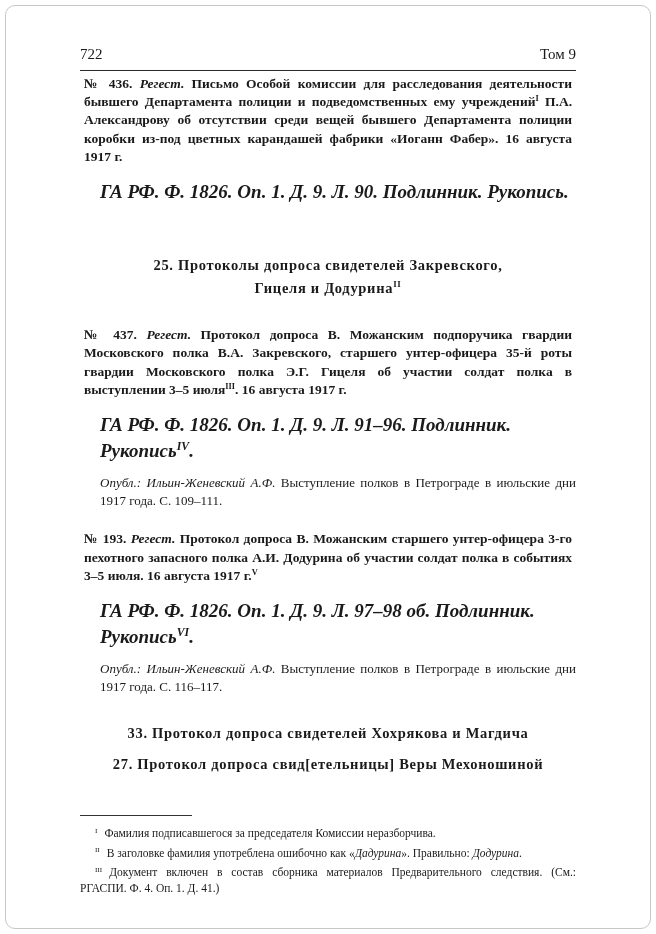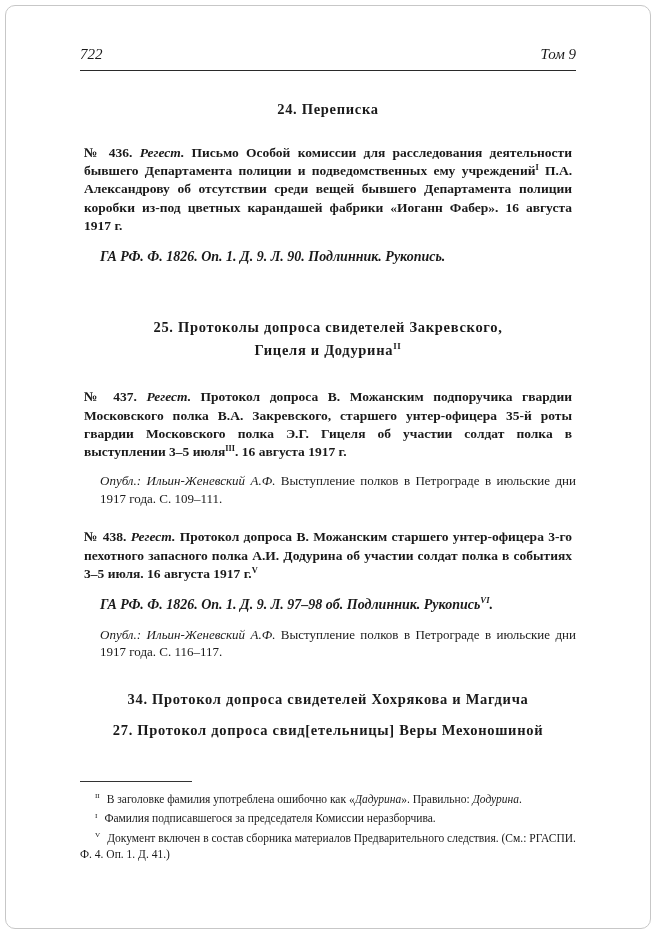--- a/index.html
+++ b/index.html
@@ -18,21 +18,20 @@
     border-radius: 10px;
     overflow: hidden;
     background: #ffffff;
   }
   .content { margin: 0 74px; }
 
   .running-head {
     padding-top: 40px;
     display: flex;
     justify-content: space-between;
-    font-style: italic;
     font-size: 15px;
   }
   .head-rule { border-top: 1.3px solid #2a2a2a; margin-top: 7px; }
 
   .sec-title {
     text-align: center;
     font-weight: 700;
     font-size: 14.5px;
     letter-spacing: 0.7px;
     margin: 0;
@@ -43,21 +42,21 @@
   .sec-title.last { margin: 14px 0 0; }
 
   .entry {
     font-size: 13.5px;
     line-height: 1.35;
     font-weight: 700;
     text-align: justify;
     margin: 4px;
   }
   .ref {
-    font-size: 14px;
+    font-size: 19px;
     line-height: 1.35;
     font-weight: 700;
     font-style: italic;
     margin: 13px 0 0 20px;
   }
   .publ {
     font-size: 13px;
     line-height: 1.35;
     text-align: justify;
     margin: 11px 0 21px 20px;
@@ -91,61 +90,61 @@
 
 <div class="page">
   <div class="content">
 
     <header class="running-head">
       <span>722</span>
       <span>Том 9</span>
     </header>
     <div class="head-rule"></div>
 
-    <h2 class="sec-title first">24. Переписка</h2>
 
     <p class="entry"><span>№ 436.</span>
       <span class="bi">Регест.</span>
       <span>Письмо Особой комиссии для расследования деятельности бывшего Департамента полиции и подведомственных ему учреждений</span><sup>I</sup>
       <span>П.А. Александрову об отсутствии среди вещей бывшего Департамента полиции коробки из-под цветных карандашей фабрики «Иоганн Фабер». 16 августа 1917 г.</span></p>
 
     <p class="ref">ГА РФ. Ф. 1826. Оп. 1. Д. 9. Л. 90. Подлинник. Рукопись.</p>
 
     <h2 class="sec-title two-line"><span>25. Протоколы допроса свидетелей Закревского,</span><br>
       <span>Гицеля и Додурина</span><sup>II</sup></h2>
 
     <p class="entry"><span>№ 437.</span>
       <span class="bi">Регест.</span>
       <span>Протокол допроса В. Можанским подпоручика гвардии Московского полка В.А. Закревского, старшего унтер-офицера 35-й роты гвардии Московского полка Э.Г. Гицеля об участии солдат полка в выступлении 3–5 июля</span><sup>III</sup><span>. 16 августа 1917 г.</span></p>
 
+    <p class="ref"><span>ГА РФ. Ф. 1826. Оп. 1. Д. 9. Л. 91–96. Подлинник. Рукопись</span><sup>IV</sup><span>.</span></p>
 
     <p class="publ"><span class="i">Опубл.:</span>
       <span class="i">Ильин-Женевский А.Ф.</span>
       <span>Выступление полков в Петрограде в июльские дни 1917 года. С. 109–111.</span></p>
 
-    <p class="entry"><span>№ 438.</span>
+    <p class="entry"><span>№ 193.</span>
       <span class="bi">Регест.</span>
       <span>Протокол допроса В. Можанским старшего унтер-офицера 3-го пехотного запасного полка А.И. Додурина об участии солдат полка в событиях 3–5 июля. 16 августа 1917 г.</span><sup>V</sup></p>
 
     <p class="ref"><span>ГА РФ. Ф. 1826. Оп. 1. Д. 9. Л. 97–98 об. Подлинник. Рукопись</span><sup>VI</sup><span>.</span></p>
 
     <p class="publ"><span class="i">Опубл.:</span>
       <span class="i">Ильин-Женевский А.Ф.</span>
       <span>Выступление полков в Петрограде в июльские дни 1917 года. С. 116–117.</span></p>
 
-    <h2 class="sec-title late">34. Протокол допроса свидетелей Хохрякова и Магдича</h2>
+    <h2 class="sec-title late">33. Протокол допроса свидетелей Хохрякова и Магдича</h2>
     <h2 class="sec-title last">27. Протокол допроса свид[етельницы] Веры Мехоношиной</h2>
 
     <div class="footnotes">
       <div class="fn-rule"></div>
 
+      <p class="fn"><sup>I</sup><span>Фамилия подписавшегося за председателя Комиссии неразборчива.</span></p>
+
       <p class="fn"><sup>II</sup><span>В заголовке фамилия употреблена ошибочно как «</span><span class="i">Дадурина</span><span>». Правильно: </span><span class="i">Додурина</span><span>.</span></p>
 
-      <p class="fn"><sup>I</sup><span>Фамилия подписавшегося за председателя Комиссии неразборчива.</span></p>
+      <p class="fn"><sup>III</sup><span>Документ включен в состав сборника материалов Предварительного следствия. (См.: РГАСПИ. Ф. 4. Оп. 1. Д. 41.)</span></p>
 
 
-
-      <p class="fn"><sup>V</sup><span>Документ включен в состав сборника материалов Предварительного следствия. (См.: РГАСПИ. Ф. 4. Оп. 1. Д. 41.)</span></p>
 
     </div>
 
   </div>
 </div>
 
 </body></html>

